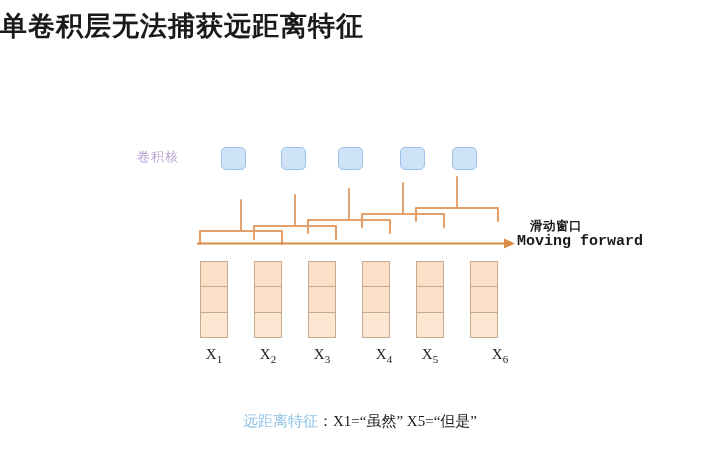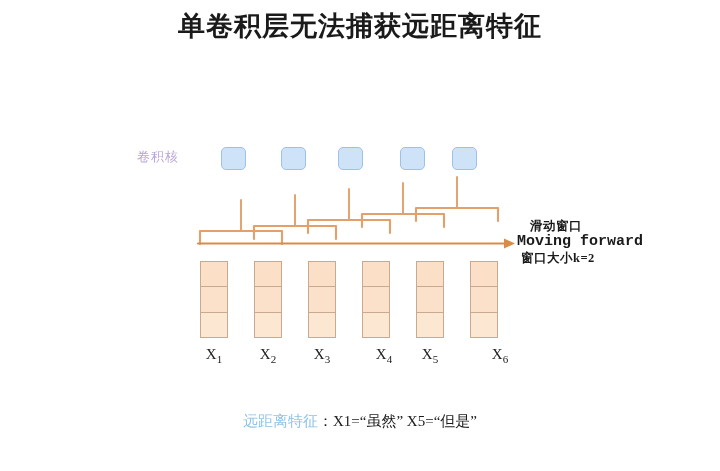--- a/index.html
+++ b/index.html
@@ -15,21 +15,21 @@
     width: 720px;
     height: 471px;
     background: #ffffff;
     overflow: hidden;
   }
   #page-title {
     position: absolute;
     left: 0;
     top: 8px;
     width: 720px;
-    text-align: center;
+    text-align: left;
     font-family: "Liberation Sans", sans-serif;
     font-size: 27px;
     font-weight: 700;
     letter-spacing: 1px;
     color: #1a1a1a;
     white-space: nowrap;
   }
   
   #kernel-label {
     position: absolute;
@@ -230,20 +230,19 @@
   <div class="token-label" style="left:410px;">
     <span>X</span><sub>5</sub>
   </div>
   <div class="token-label" style="left:480px;">
     <span>X</span><sub>6</sub>
   </div>
 
   <div id="window-caption">
     <span class="cn">滑动窗口</span>
     <span class="en">Moving forward</span>
-    <span class="cn2">窗口大小k=2</span>
   </div>
 
   <div id="footer-note">
     <span class="hl">远距离特征</span><span>：X1=“虽然” X5=“但是”</span>
   </div>
 
 </div>
 
 </body></html>

